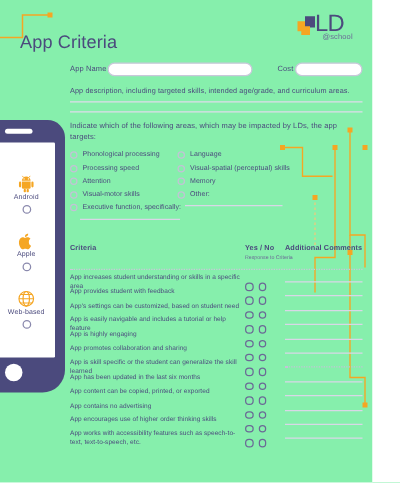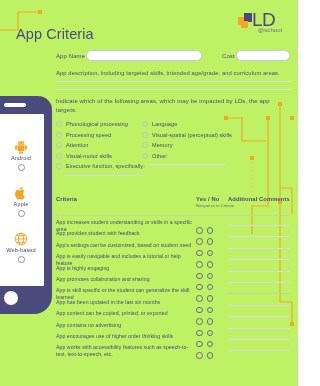--- a/index.html
+++ b/index.html
@@ -5,21 +5,21 @@
   * { box-sizing: border-box; margin: 0; padding: 0; }
   html, body {
     width: 298px; height: 386px;
     background: #ffffff;
     font-family: "Liberation Sans", sans-serif;
     overflow: hidden;
   }
   #page {
     position: relative;
     width: 298px; height: 386px;
-    background: #bef264;
+    background: #86efac;
   }
 
   
   #tl-trace { position: absolute; left: 0; top: 8px; width: 46px; height: 24px; }
 
   
   #page-title {
     position: absolute; left: 16px; top: 26px;
     font-size: 14.5px; color: #4b4a7d; letter-spacing: .1px;
   }

